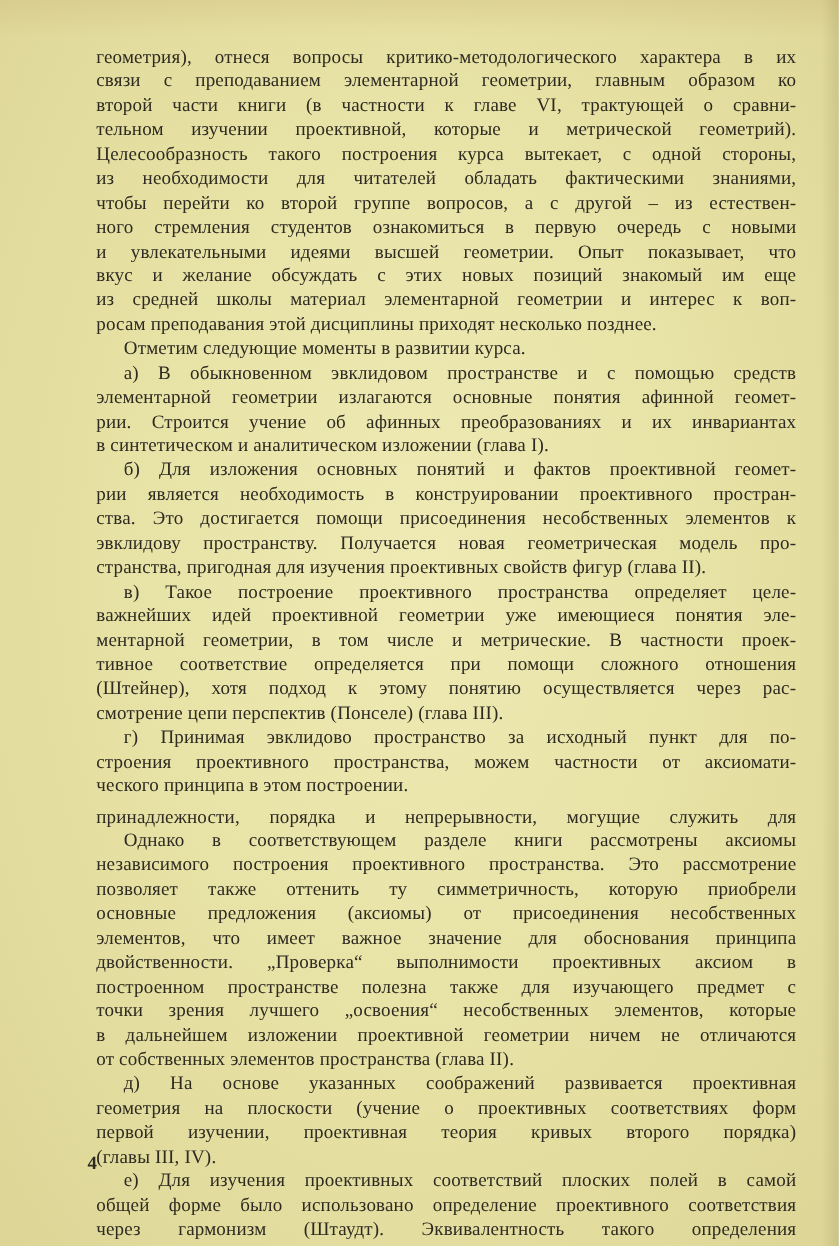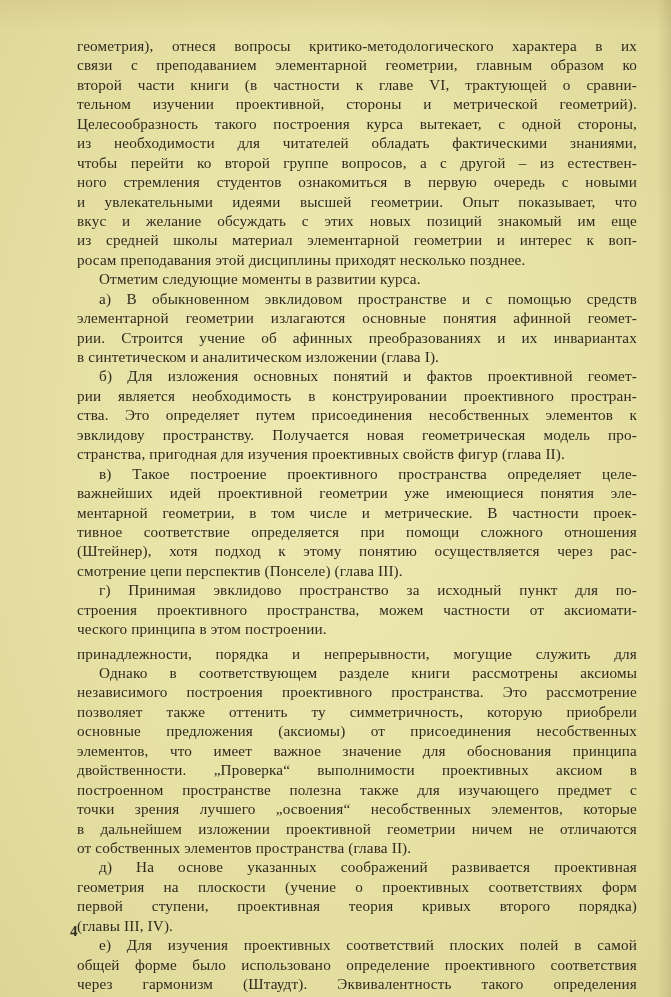--- a/index.html
+++ b/index.html
@@ -55,21 +55,21 @@
 
 <div class="page-shade-top"></div>
 <div class="page-shade-right"></div>
 
 <div class="text-block">
 
   <div>
     <span class="line">геометрия), отнеся вопросы критико-методологического характера в их</span>
     <span class="line">связи с преподаванием элементарной геометрии, главным образом ко</span>
     <span class="line">второй части книги (в частности к главе VI, трактующей о сравни-</span>
-    <span class="line">тельном изучении проективной, стороны и метрической геометрий).</span>
+    <span class="line">тельном изучении проективной, которые и метрической геометрий).</span>
     <span class="line">Целесообразность такого построения курса вытекает, с одной стороны,</span>
     <span class="line">из необходимости для читателей обладать фактическими знаниями,</span>
     <span class="line">чтобы перейти ко второй группе вопросов, а с другой – из естествен-</span>
     <span class="line">ного стремления студентов ознакомиться в первую очередь с новыми</span>
     <span class="line">и увлекательными идеями высшей геометрии. Опыт показывает, что</span>
     <span class="line">вкус и желание обсуждать с этих новых позиций знакомый им еще</span>
     <span class="line">из средней школы материал элементарной геометрии и интерес к воп-</span>
     <span class="line last">росам преподавания этой дисциплины приходят несколько позднее.</span>
   </div>
 
@@ -80,21 +80,21 @@
   <div>
     <span class="line indent">а) В обыкновенном эвклидовом пространстве и с помощью средств</span>
     <span class="line">элементарной геометрии излагаются основные понятия афинной геомет-</span>
     <span class="line">рии. Строится учение об афинных преобразованиях и их инвариантах</span>
     <span class="line last">в синтетическом и аналитическом изложении (глава I).</span>
   </div>
 
   <div>
     <span class="line indent">б) Для изложения основных понятий и фактов проективной геомет-</span>
     <span class="line">рии является необходимость в конструировании проективного простран-</span>
-    <span class="line">ства. Это определяет путем присоединения несобственных элементов к</span>
+    <span class="line">ства. Это достигается помощи присоединения несобственных элементов к</span>
     <span class="line">эвклидову пространству. Получается новая геометрическая модель про-</span>
     <span class="line last">странства, пригодная для изучения проективных свойств фигур (глава II).</span>
   </div>
 
   <div>
     <span class="line indent">в) Такое построение проективного пространства определяет целе-</span>
     <span class="line">важнейших идей проективной геометрии уже имеющиеся понятия эле-</span>
     <span class="line">ментарной геометрии, в том числе и метрические. В частности проек-</span>
     <span class="line">тивное соответствие определяется при помощи сложного отношения</span>
     <span class="line">(Штейнер), хотя подход к этому понятию осуществляется через рас-</span>
@@ -119,21 +119,21 @@
     <span class="line">двойственности. „Проверка“ выполнимости проективных аксиом в</span>
     <span class="line">построенном пространстве полезна также для изучающего предмет с</span>
     <span class="line">точки зрения лучшего „освоения“ несобственных элементов, которые</span>
     <span class="line">в дальнейшем изложении проективной геометрии ничем не отличаются</span>
     <span class="line last">от собственных элементов пространства (глава II).</span>
   </div>
 
   <div>
     <span class="line indent">д) На основе указанных соображений развивается проективная</span>
     <span class="line">геометрия на плоскости (учение о проективных соответствиях форм</span>
-    <span class="line">первой ступени, проективная теория кривых второго порядка)</span>
+    <span class="line">первой изучении, проективная теория кривых второго порядка)</span>
     <span class="line last">(главы III, IV).</span>
   </div>
 
   <div>
     <span class="line indent">е) Для изучения проективных соответствий плоских полей в самой</span>
     <span class="line">общей форме было использовано определение проективного соответствия</span>
     <span class="line">через гармонизм (Штаудт). Эквивалентность такого определения</span>
   </div>
 </div>
 

